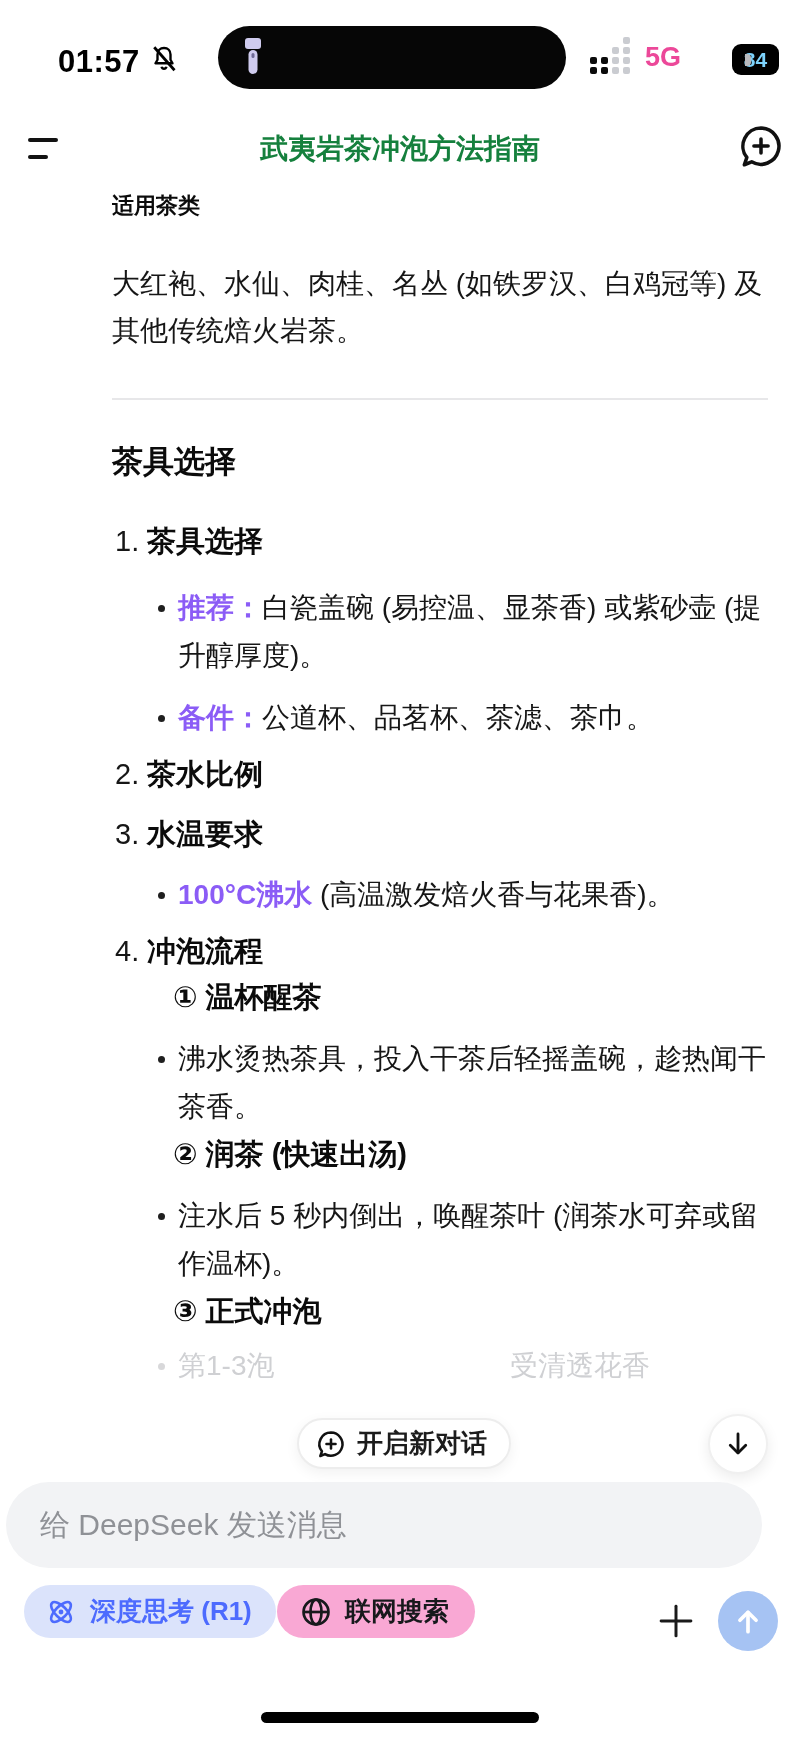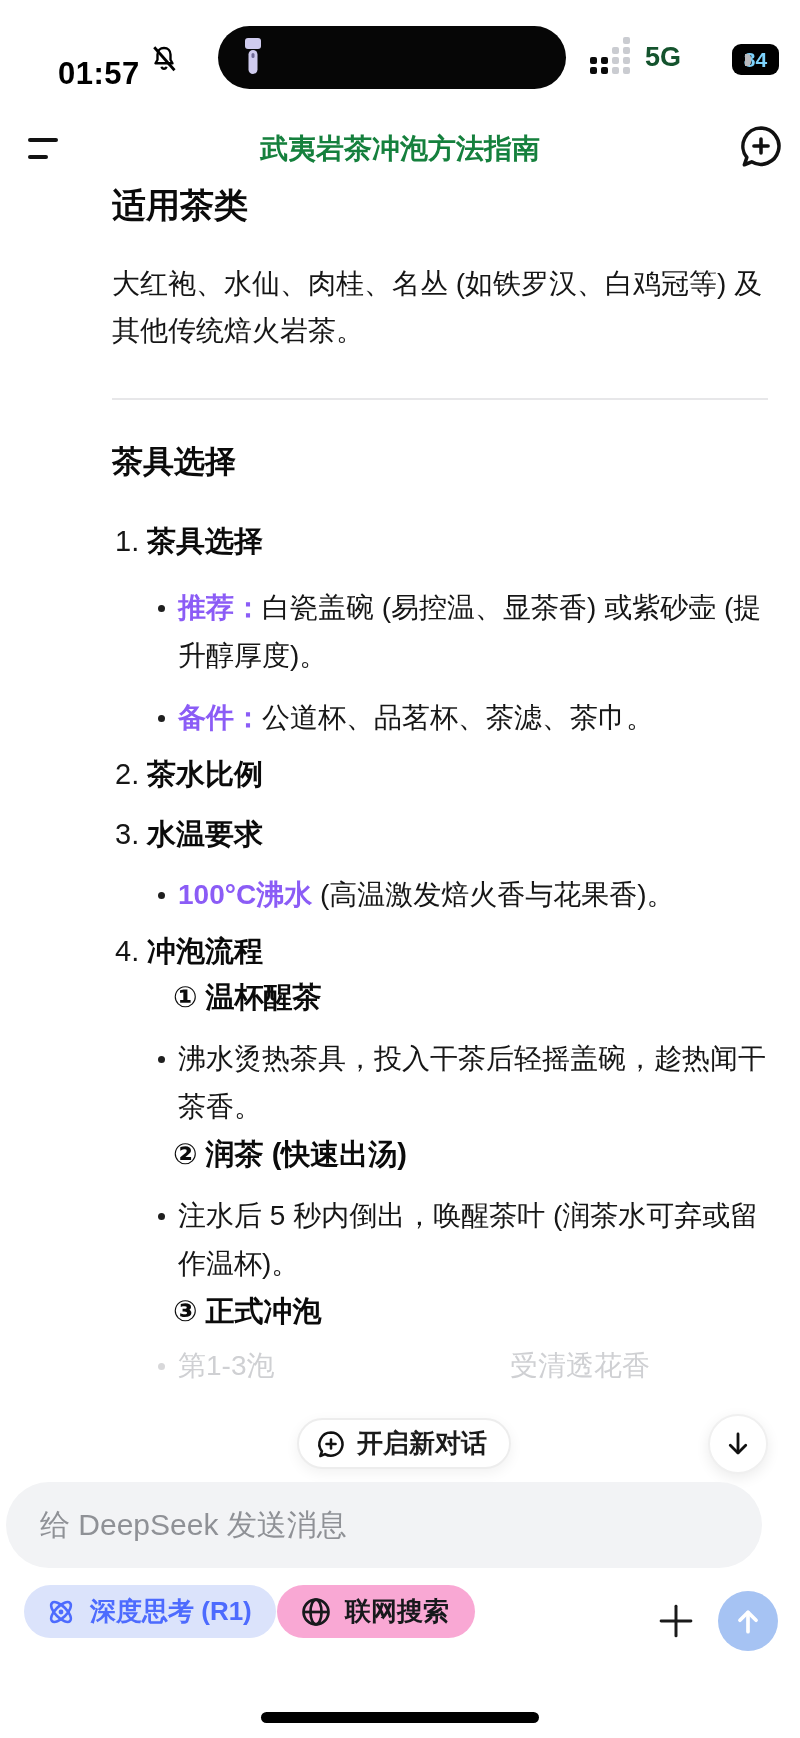--- a/index.html
+++ b/index.html
@@ -2,40 +2,40 @@
 <html><head>
 <meta charset="utf-8">
 <style>
   html,body{margin:0;padding:0;}
   body{
     width:800px;height:1738px;position:relative;overflow:hidden;background:#ffffff;
     font-family:"Liberation Sans","DejaVu Sans",sans-serif;color:#1a1a1a;
     -webkit-font-smoothing:antialiased;
   }
   
-  .time{position:absolute;left:58px;top:56px;font-size:31px;font-weight:700;color:#000;letter-spacing:.5px;}
+  .time{position:absolute;left:58px;top:44px;font-size:31px;font-weight:700;color:#000;letter-spacing:.5px;}
   .bell{position:absolute;left:149px;top:44px;}
   .island{position:absolute;left:218px;top:26px;width:348px;height:63px;background:#060606;border-radius:32px;display:flex;align-items:center;}
   .flash{margin-left:22px;}
   .sig{position:absolute;left:590px;top:46px;display:flex;align-items:flex-end;gap:4px;height:28px;}
   .sig .col{display:flex;flex-direction:column;gap:3px;}
   .sig i{display:block;width:7px;height:7px;border-radius:2px;}
-  .net{position:absolute;left:645px;top:42px;font-size:27px;font-weight:700;color:#14532d;}
+  .net{position:absolute;left:645px;top:42px;font-size:27px;font-weight:700;color:#ec4899;}
   .batt{position:absolute;left:732px;top:44px;width:47px;height:31px;background:#000;border-radius:9px;color:#7dd3fc;
         font-size:21px;font-weight:700;display:flex;align-items:center;justify-content:center;}
   .batt-tip{position:absolute;left:745px;top:54px;width:6px;height:12px;background:#b9b9bd;border-radius:0 4px 4px 0;}
   
   .menu-btn{position:absolute;left:24px;top:130px;width:44px;height:40px;background:none;border:0;padding:0;cursor:pointer;}
   .menu-btn .l1{position:absolute;left:4px;top:8px;width:30px;height:4px;background:#121212;border-radius:2px;}
   .menu-btn .l2{position:absolute;left:4px;top:25px;width:20px;height:4px;background:#121212;border-radius:2px;}
   .title{position:absolute;left:0;top:130px;width:800px;text-align:center;font-size:28px;font-weight:700;color:#15803d;}
   .newchat-btn{position:absolute;left:734px;top:120px;width:54px;height:54px;background:none;border:0;padding:0;cursor:pointer;}
   
   .content{position:absolute;left:112px;top:182px;width:656px;font-size:28px;color:#161616;}
-  .h-sec{font-size:34px;font-weight:700;line-height:47px;color:#0b0b0b;margin:0 0 31px 0;}
+  .h-sec{font-size:22px;font-weight:700;line-height:47px;color:#0b0b0b;margin:0 0 31px 0;}
   .para{line-height:47px;margin:0;}
   .divider{height:2px;background:#e7e7e9;border:0;margin:44px 0 38px 0;}
   .h-sec2{font-size:31px;font-weight:700;line-height:48px;color:#0b0b0b;margin:0 0 32px 0;}
   .li-title{display:flex;font-size:29px;line-height:46px;margin:0;}
   .li-title .num{flex:0 0 32px;margin-left:3px;font-weight:400;}
   .li-title .tt{font-weight:700;color:#0b0b0b;}
   .bullet{position:relative;padding-left:66px;line-height:48px;margin:0;}
   .bullet .dot{position:absolute;left:46px;top:21px;width:7px;height:7px;border-radius:50%;background:#1f1f1f;}
   .bullet .lead{font-weight:700;color:#8b5cf6;}
   .step{margin-left:61px;font-weight:700;font-size:29px;line-height:46px;color:#0b0b0b;}

